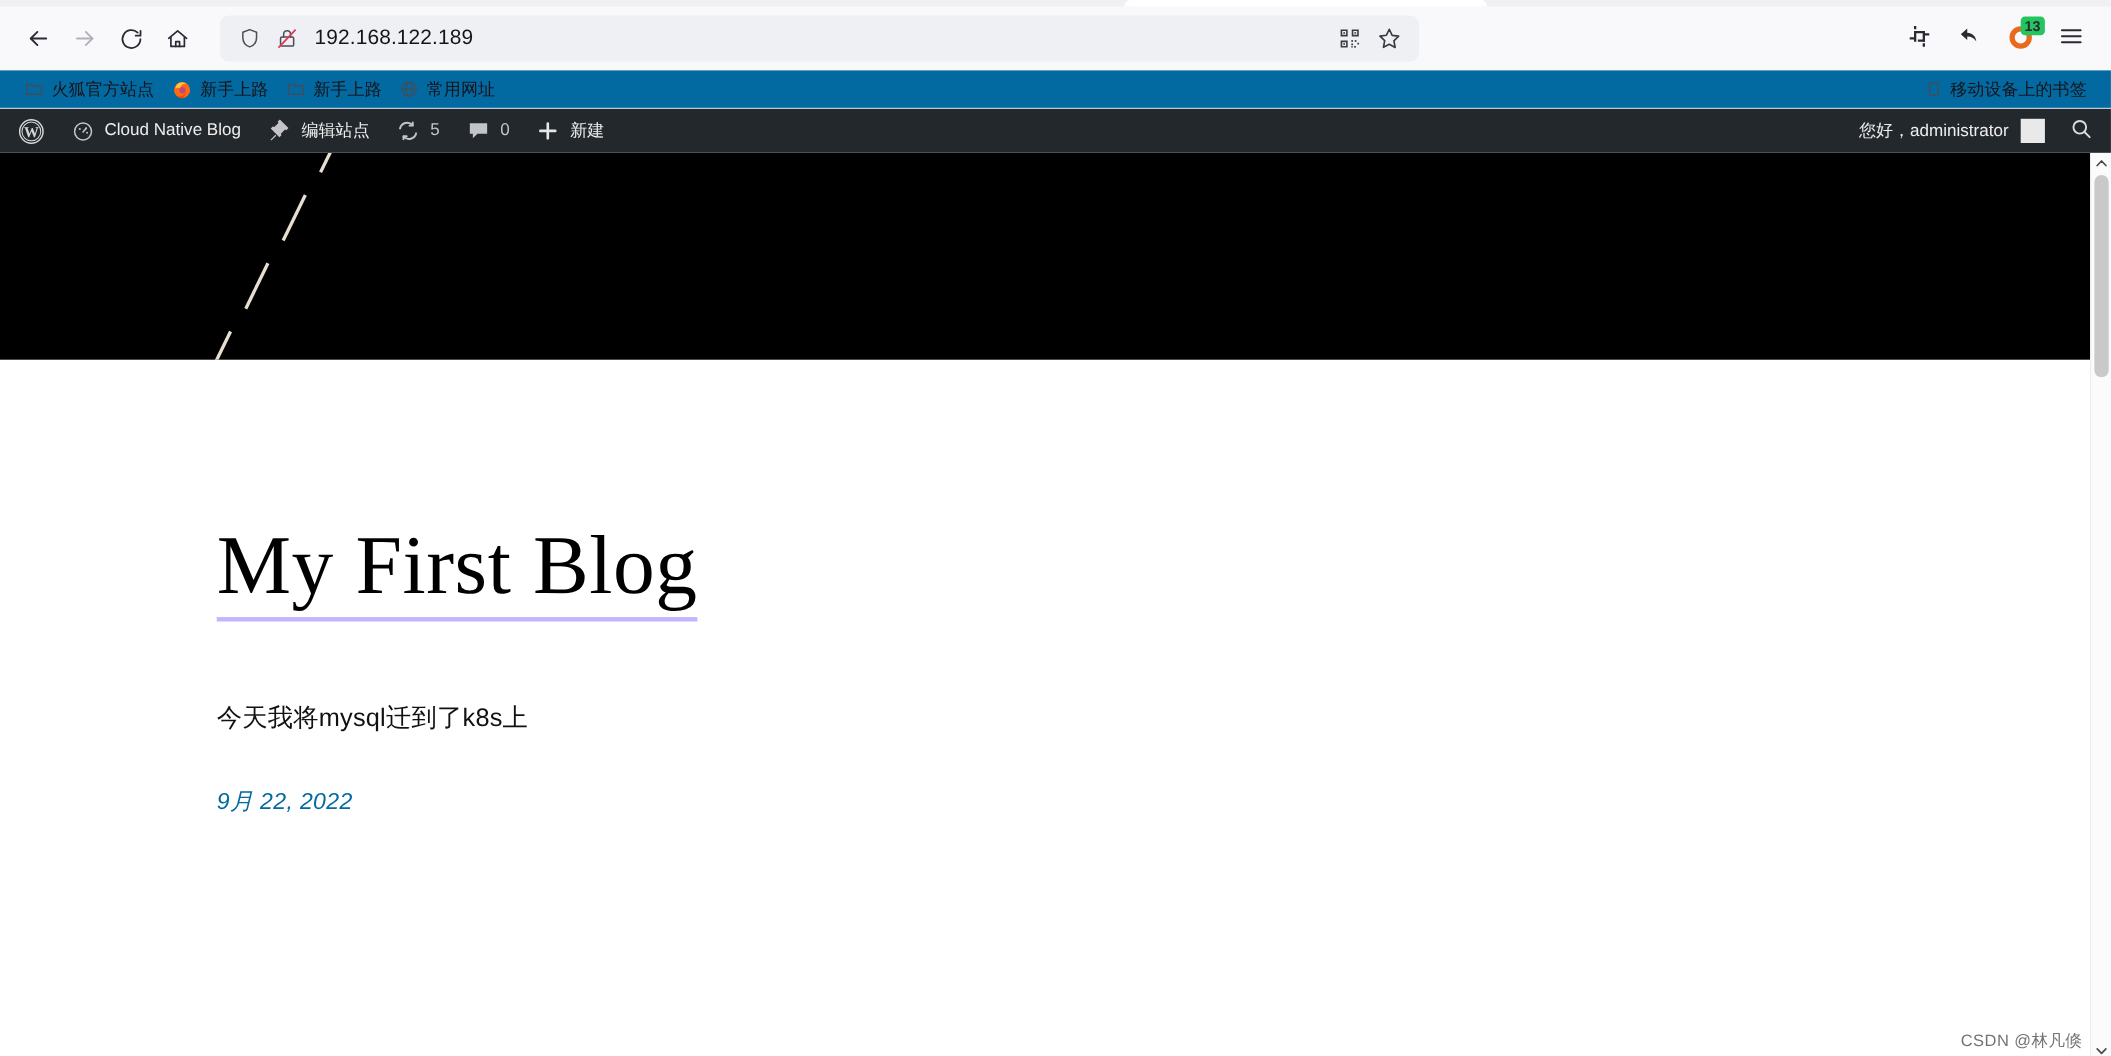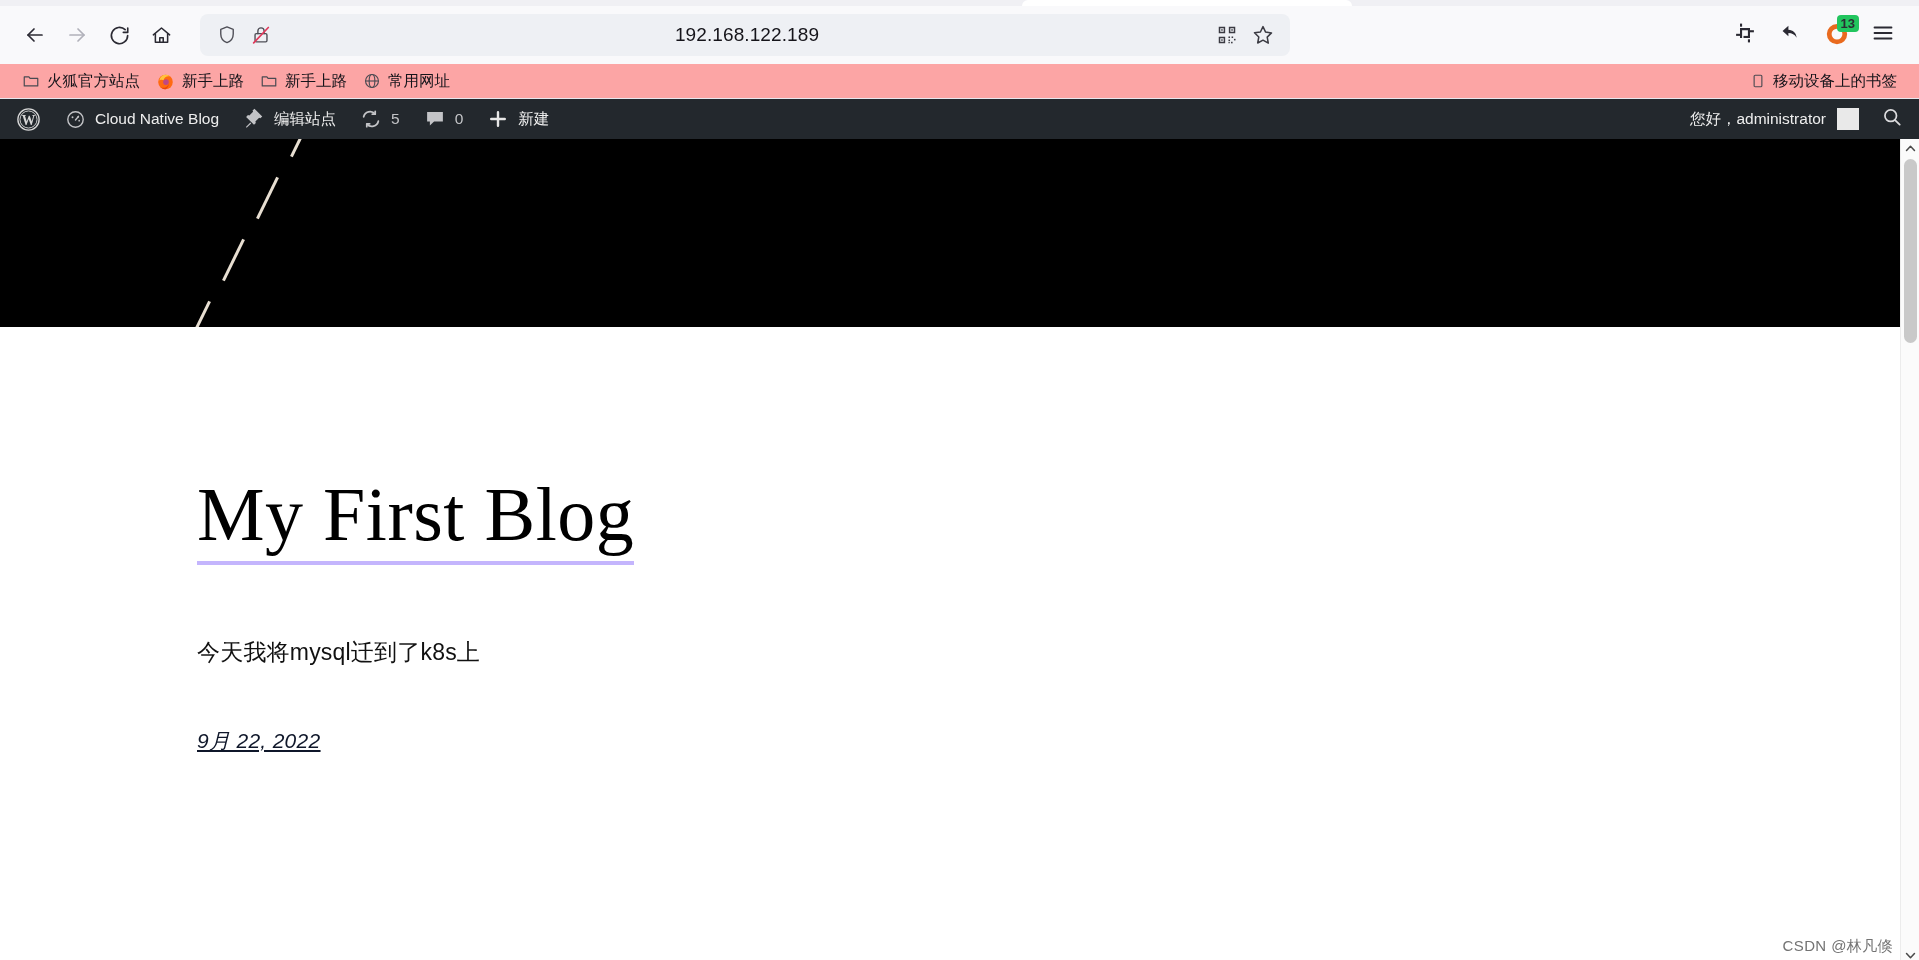--- a/index.html
+++ b/index.html
@@ -63,21 +63,20 @@
   }
   .urlbar .shield { margin-right: 12px; color: #4e4e56; display:flex; }
   .urlbar .lock-broken { margin-right: 14px; display:flex; }
   .urlbar .url-text {
     flex: 1 1 auto;
     font-size: 19px;
     color: #15141a;
     letter-spacing: 0.1px;
     white-space: nowrap;
     overflow: hidden;
-    text-align: center;
   }
   .urlbar .ub-icon {
     width: 34px; height: 34px;
     display: flex; align-items: center; justify-content: center;
     color: #3a3a42;
     margin-left: 2px;
   }
 
   .toolbar-right {
     display: flex;
@@ -106,21 +105,21 @@
     min-width: 20px;
     text-align: center;
   }
 
   
   .bookmarks-bar {
     height: 35px;
     display: flex;
     align-items: center;
     padding: 0 14px;
-    background: #fca5a5;
+    background: #0369a1;
     border-bottom: 1px solid #e7e7ee;
   }
   .bm-item {
     display: flex;
     align-items: center;
     gap: 7px;
     padding: 3px 8px;
     border-radius: 5px;
     font-size: 15.5px;
     color: #15141a;
@@ -211,25 +210,24 @@
     padding-bottom: 6px;
     letter-spacing: 0.5px;
   }
   .post-excerpt {
     margin-top: 72px;
     font-size: 23px;
     color: #111111;
     letter-spacing: 0.2px;
   }
   .post-date {
-    margin-top: 59px;
+    margin-top: 46px;
     font-size: 21px;
     font-style: italic;
-    color: #0f172a;
-    text-decoration: underline;
+    color: #0369a1;
     display: inline-block;
     letter-spacing: 0.3px;
   }
 
   
   .vscrollbar {
     position: absolute;
     top: 0; right: 0;
     width: 19px;
     height: 825px;

